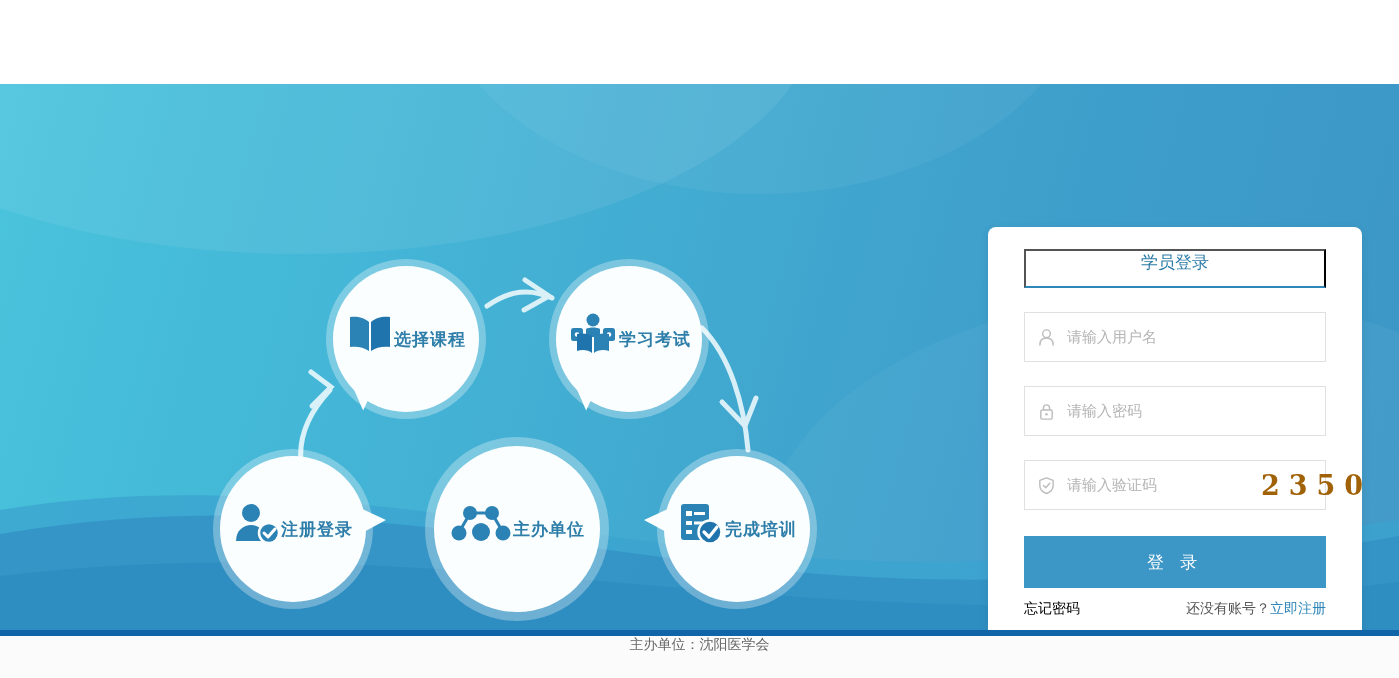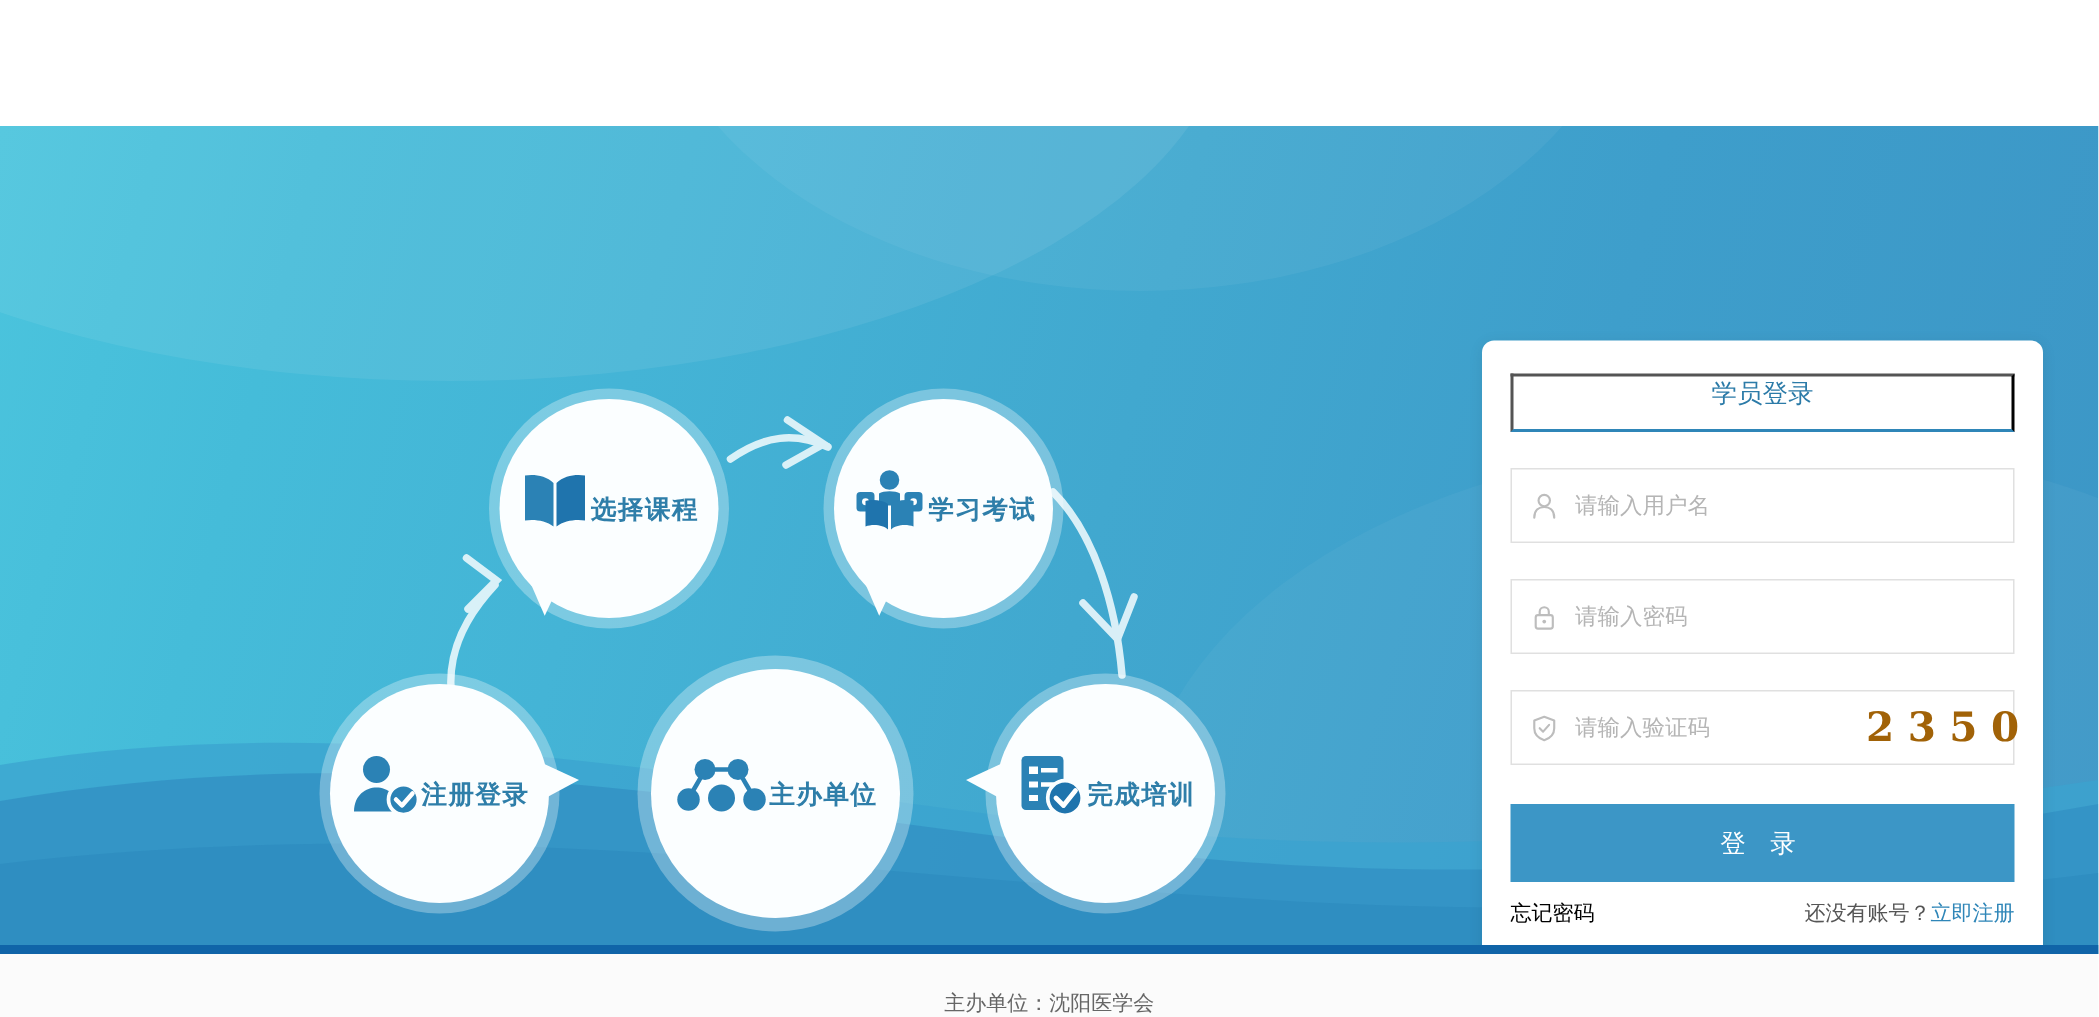--- a/index.html
+++ b/index.html
@@ -98,21 +98,21 @@
     border-right: 26px solid #fbfeff;
   }
 
   
   .login-panel {
     position: absolute; left: 988px; top: 143px;
     width: 374px; height: 445px;
     background: #ffffff;
     border-radius: 8px;
     box-shadow: 0 2px 10px rgba(0,0,0,0.08);
-    padding: 0 19px;
+    padding: 0 36px;
   }
   .tabs { padding-top: 22px; }
   .tab {
     display: block; width: 100%;
     text-align: center;
     font-size: 17px; color: #2c7ba8;
     padding-bottom: 12px;
     border-bottom: 2px solid #2f86b8;
     font-family: "DejaVu Sans", "Liberation Sans", sans-serif;
     cursor: pointer; background: none;
@@ -176,21 +176,21 @@
   
   .footer-bar {
     position: absolute; left: 0; top: 630px;
     width: 1399px; height: 6px;
     background: #1064a8;
   }
   .footer {
     position: absolute; left: 0; top: 636px;
     width: 1399px; height: 42px;
     background: #fbfbfb;
-    display: flex; align-items: flex-end; justify-content: center;
+    display: flex; align-items: flex-start; justify-content: center;
     font-size: 14px; color: #666;
     font-family: "DejaVu Sans", "Liberation Sans", sans-serif;
   }
 </style>
 </head>
 <body>
 
 <div class="page">
 
 

